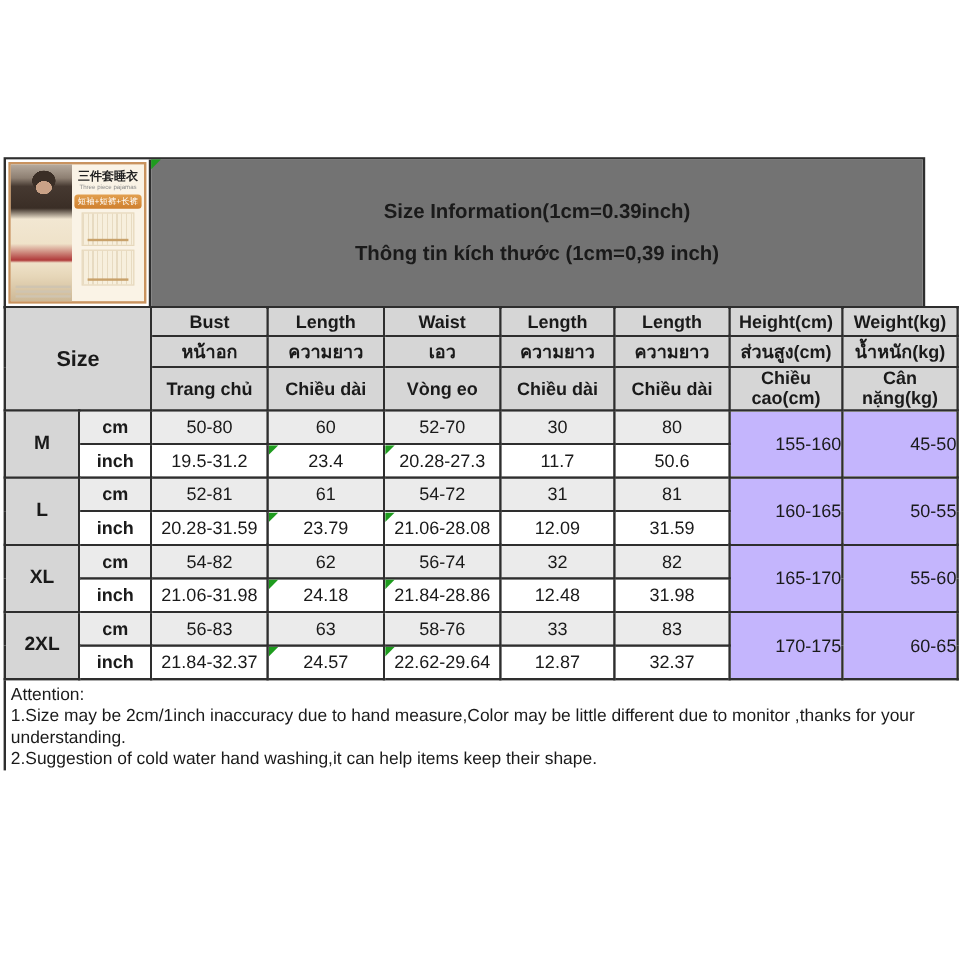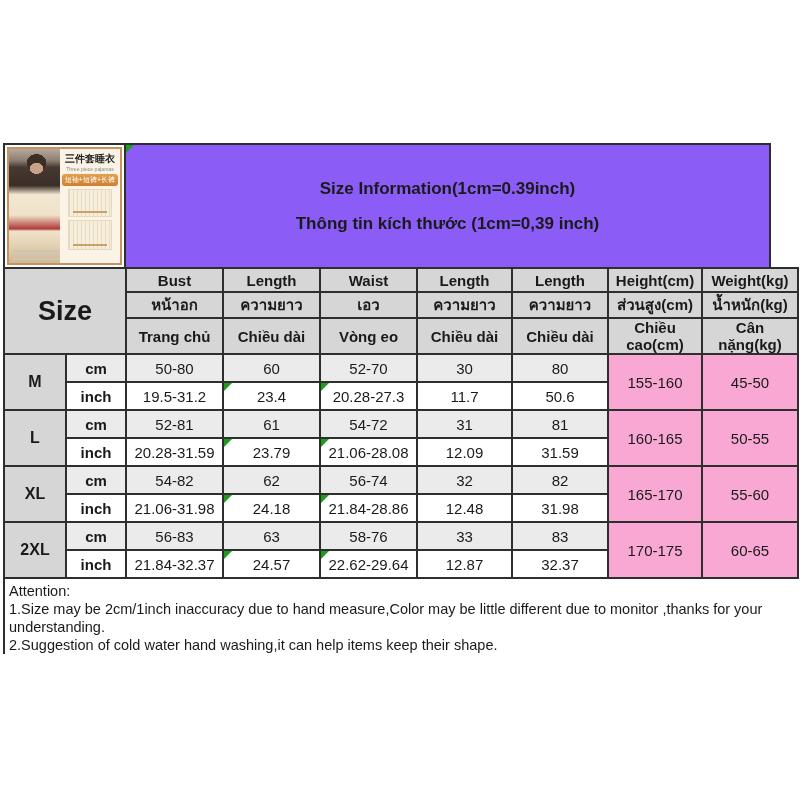--- a/index.html
+++ b/index.html
@@ -1,23 +1,23 @@
 <!DOCTYPE html>
 <html><head>
 <meta charset="utf-8">
 <style>
   * { margin:0; padding:0; box-sizing:border-box; }
   html,body { width:800px; height:800px; background:#ffffff; overflow:hidden;
               font-family:"Liberation Sans","DejaVu Sans",sans-serif; color:#1a1a1a; }
-  .sheet { position:absolute; left:3px; top:143px; width:768px; }
+  .sheet { position:absolute; left:3px; top:131px; width:768px; }
 
   
   .band { display:flex; height:126px; border:2px solid #2e2e2e; }
   .img-cell { width:121px; border-right:2px solid #2e2e2e; background:#fff; position:relative; }
-  .title-cell { flex:1; background:#8b5cf6; display:flex; flex-direction:column;
+  .title-cell { flex:1; background:#737373; display:flex; flex-direction:column;
                 justify-content:center; align-items:center; gap:11px; position:relative; }
   .title-cell .t { font-weight:bold; font-size:17px; line-height:24px; }
 
   
   .flag::before { content:""; position:absolute; top:0; left:0; width:0; height:0;
                   border-top:8px solid #1e9c1e; border-right:8px solid transparent; }
 
   
   .card { position:absolute; inset:2px; border:2px solid #c9935f; background:#faf3e6; display:flex; }
   .photo { width:52%; position:relative;
@@ -36,26 +36,26 @@
   .thumb.set { height:28px; } .thumb.pants { height:30px; }
   .thumb .trim { position:absolute; left:4px; right:4px; bottom:3px; height:2px; background:#c8a16a; }
   .spec-lines { position:absolute; left:4px; bottom:3px; width:46px; }
   .spec-lines i { display:block; height:2px; background:#cfc4b0; margin-top:2px; }
 
   
   table { width:100%; border-collapse:collapse; table-layout:fixed; margin-top:-2px; }
   td { border:2px solid #2e2e2e; text-align:center; vertical-align:middle;
        font-size:15px; position:relative; overflow:hidden; }
   .r-hd td { height:24px; background:#d6d6d6; font-weight:bold; }
-  .c-sizehd { font-size:27px; font-weight:bold; background:#d6d6d6;margin-left:46px; }
+  .c-sizehd { font-size:18px; font-weight:bold; background:#d6d6d6;margin-left:46px; }
   .c-size { background:#d6d6d6; font-weight:bold; font-size:16px; }
   .c-unit { font-weight:bold; }
   .r-cm td { height:28px; } .r-inch td { height:28px;margin-top:32px; }
   .bg-cm { background:#ebebeb; } .bg-in { background:#ffffff; }
-  .c-merge { background:#f9a8d4; }
+  .c-merge { background:#c4b5fd;text-align:right; }
 
   
   .notes { border-left:2px solid #2e2e2e; min-height:58px; padding:3px 0 0 4px;
            font-size:14.5px; line-height:18px; }
 </style>
 </head>
 <body>
 
 <div class="sheet">
 

